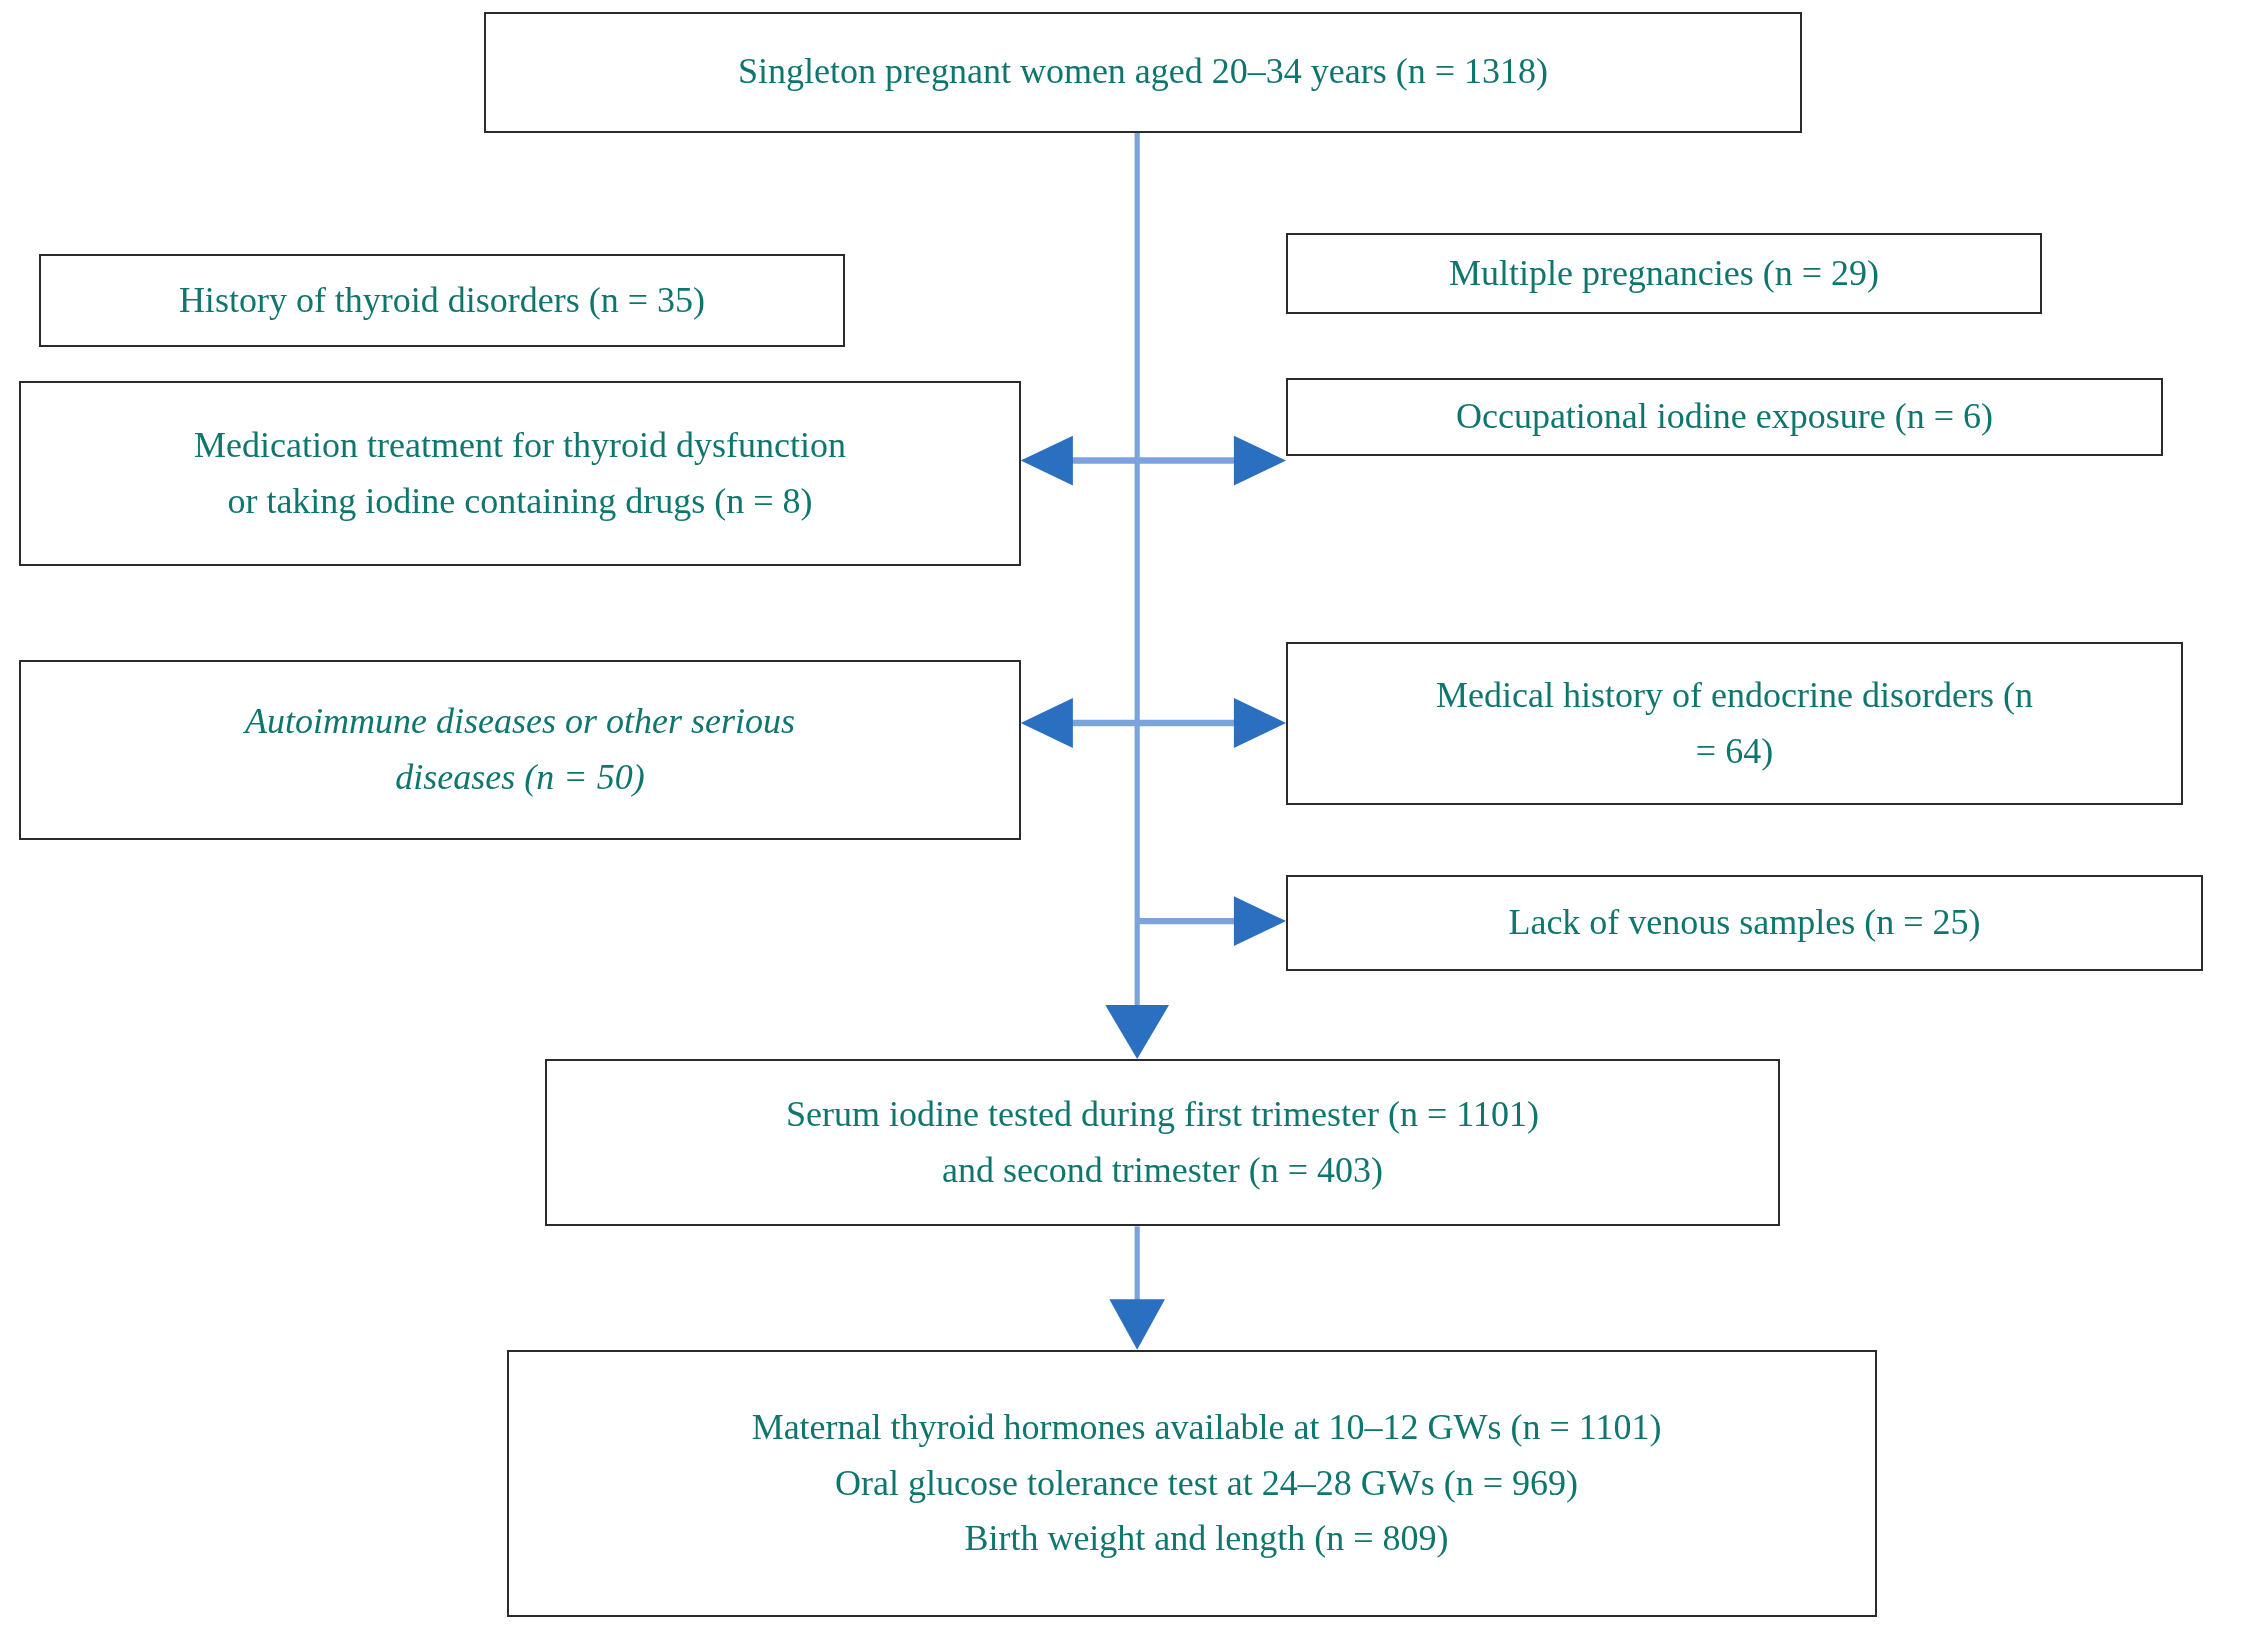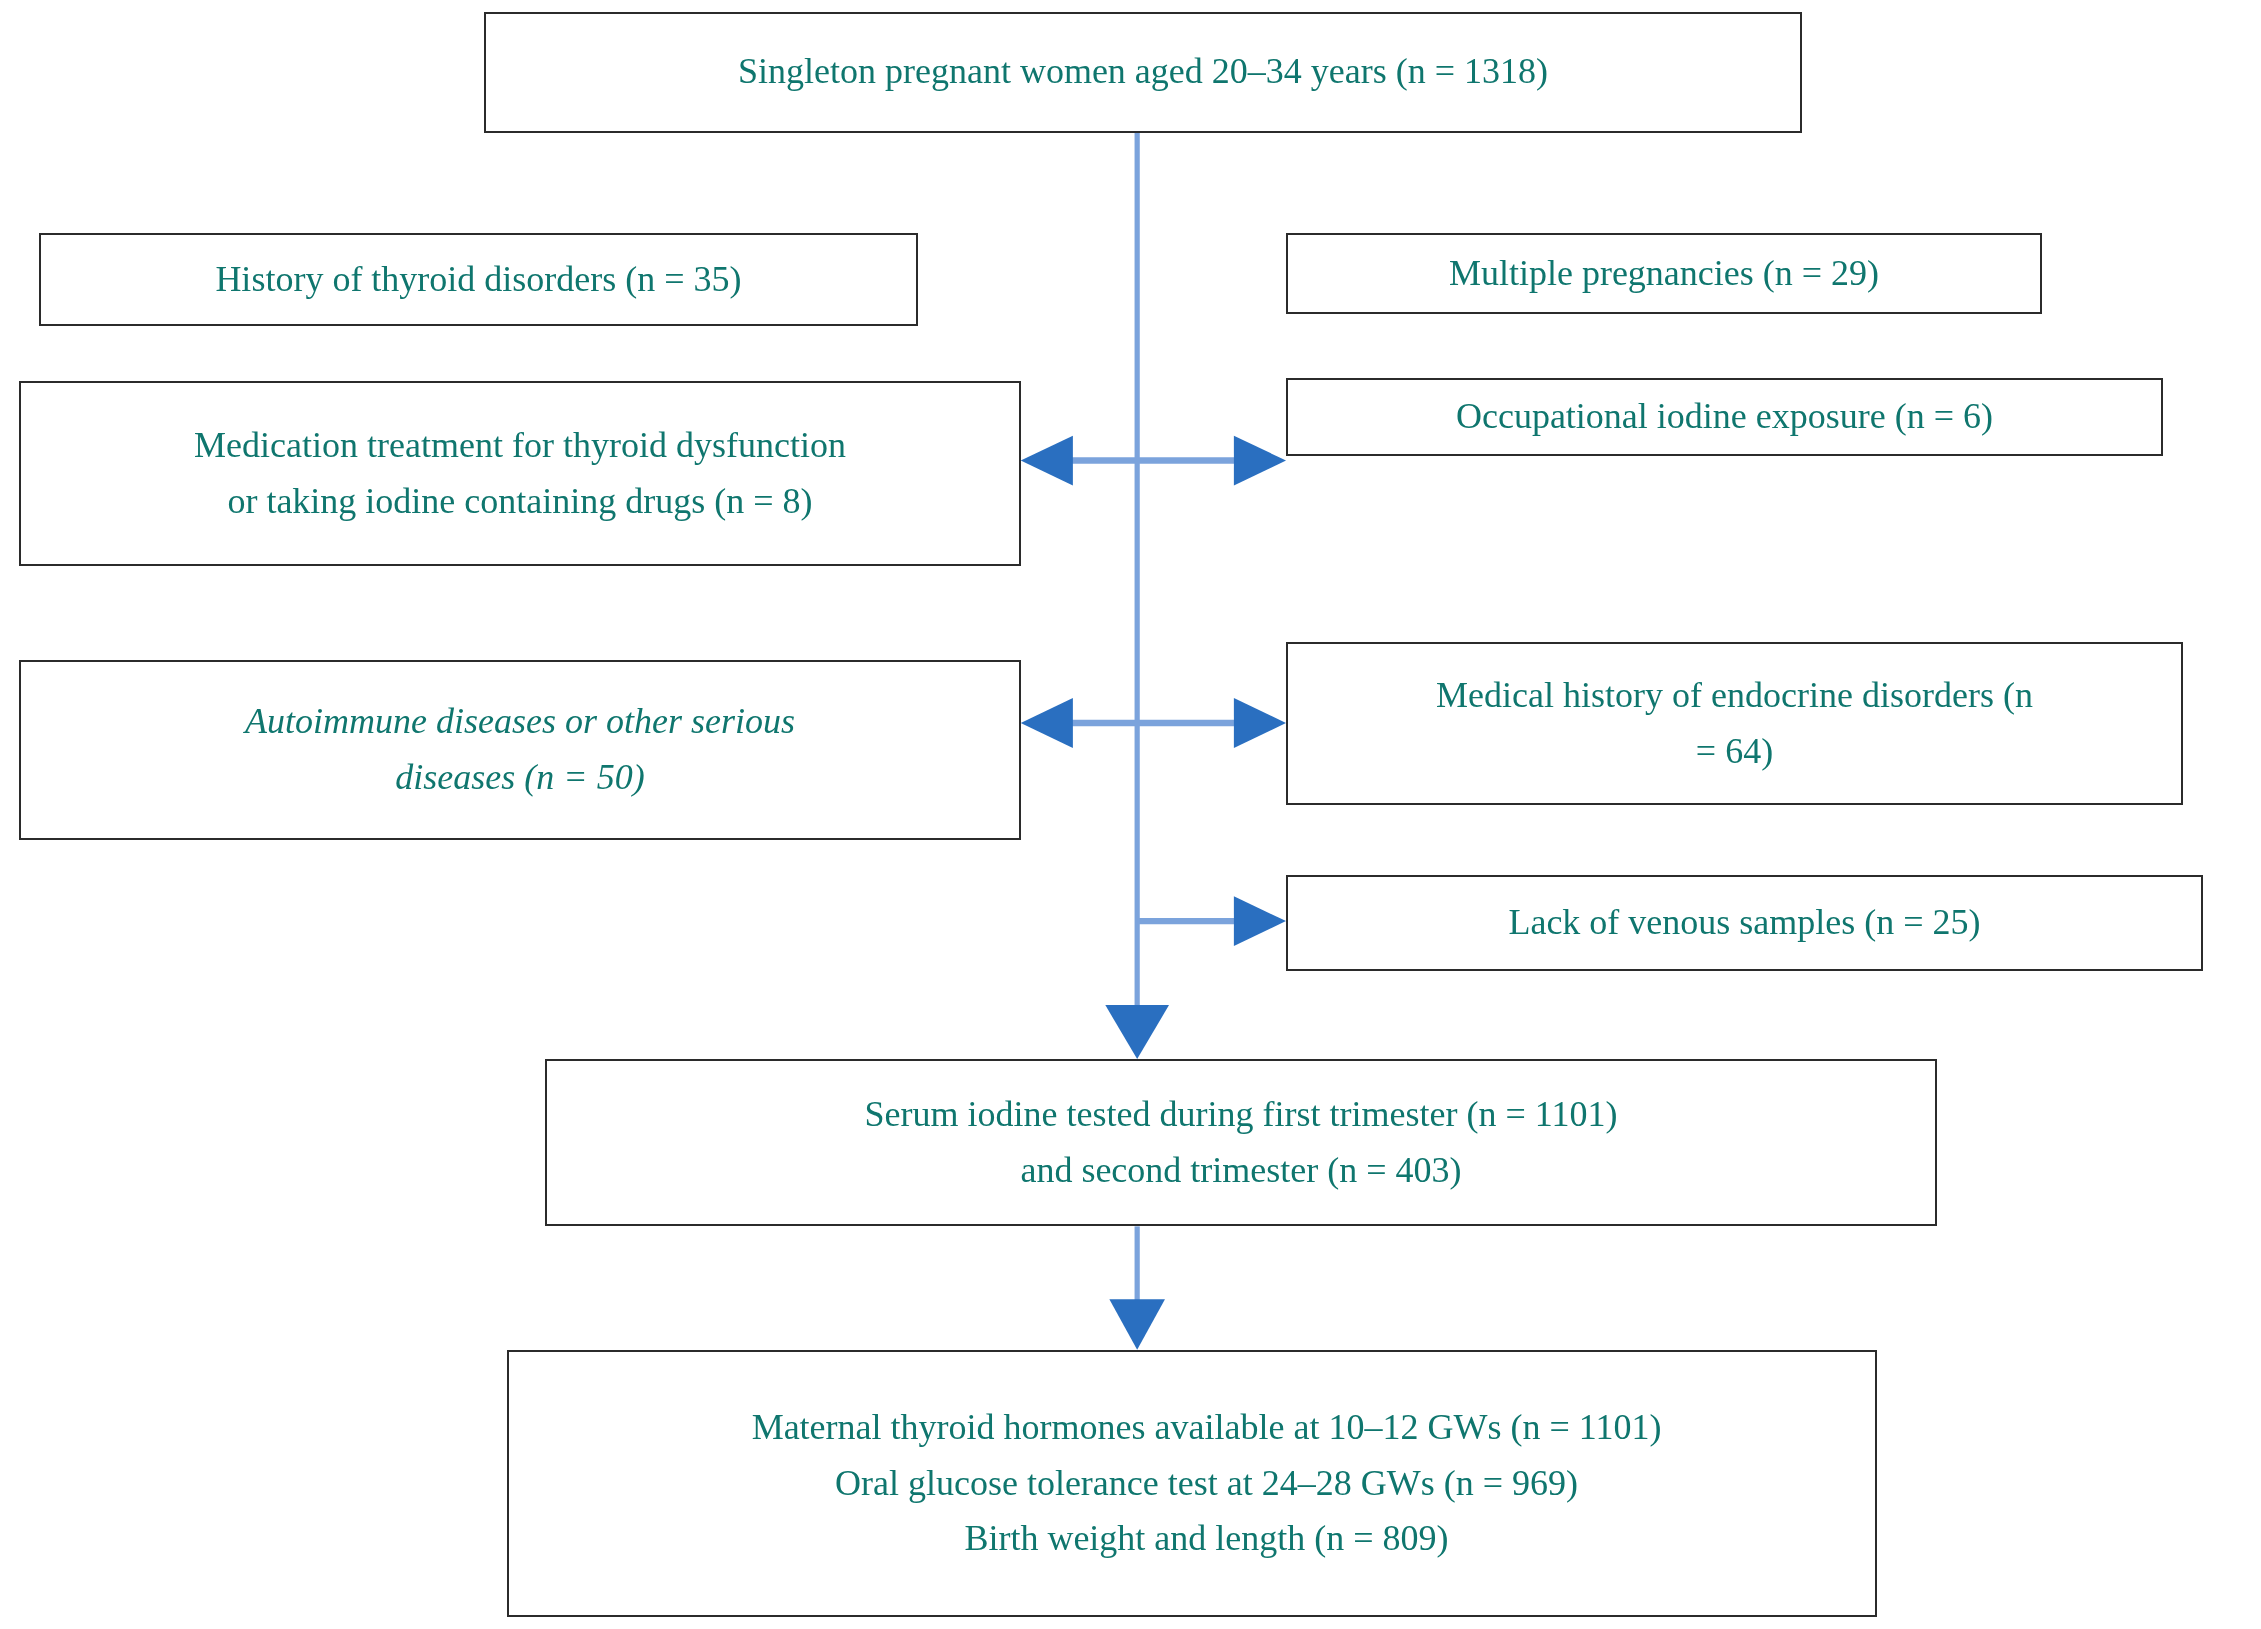--- a/index.html
+++ b/index.html
@@ -30,28 +30,28 @@
     line-height: 1.55;
     padding: 4.6px 15px;
   }
   .node .line {
     display: block;
     white-space: nowrap;
   }
 
   
   #node-top        { left: 484px;  top: 11.6px;   width: 1318px; height: 121px; }
-  #node-history    { left: 39px;   top: 233px;  width: 879px; height: 93px; }
+  #node-history    { left: 39px;   top: 254px;  width: 806px; height: 93px; }
   #node-medication { left: 19px;   top: 381px;  width: 1002px; height: 185px; }
   #node-autoimmune { left: 19px;   top: 660px; width: 1002px; height: 180px; font-style: italic; }
   #node-multiple   { left: 1286px; top: 233px;  width: 756px; height: 81px; }
   #node-occupational{left: 1286px; top: 378px;  width: 877px; height: 78px; }
   #node-endocrine  { left: 1286px; top: 642px; width: 897px; height: 163px; }
   #node-venous     { left: 1286px; top: 875px; width: 917px; height: 96px; }
-  #node-serum      { left: 545px;  top: 1059px; width: 1392px; height: 167px; }
+  #node-serum      { left: 545px;  top: 1059px; width: 1235px; height: 167px; }
   #node-outcomes   { left: 507px;  top: 1350px; width: 1370px; height: 267px; padding-left: 44px; }
 
   #connectors {
     position: absolute;
     left: 0;
     top: 0;
     width: 2261px;
     height: 1629px;
     pointer-events: none;
   }

